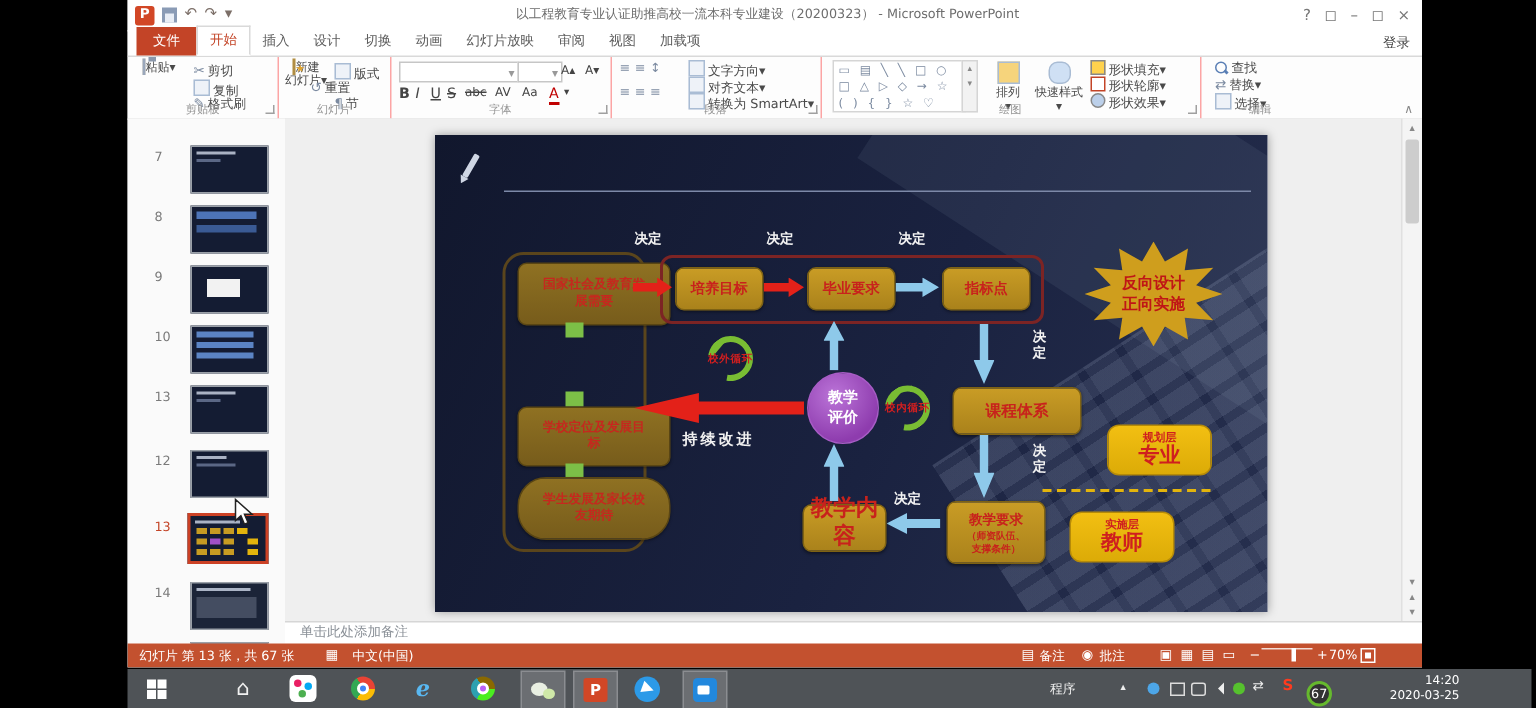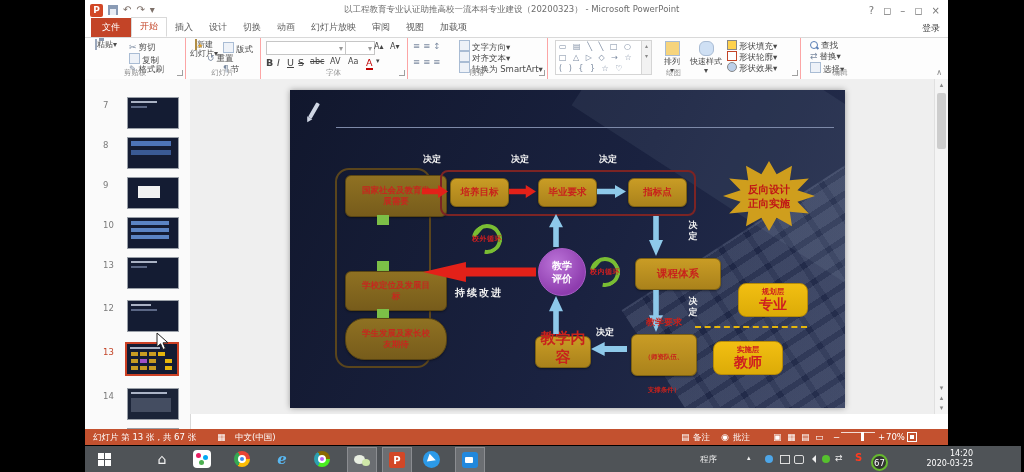--- a/index.html
+++ b/index.html
@@ -420,21 +420,21 @@
               <span>指标点</span>
             </div>
 
           <div class="ar d blue" style="left:359px;top:126px;width:14px;height:40px;"></div>
           <span class="vdecide" style="left:398px;top:130px;">决定</span>
           <div class="gbox" style="left:345px;top:168px;width:84px;height:30px;font-size:10.5px;">
               <span>课程体系</span>
             </div>
           <div class="ar d blue" style="left:359px;top:200px;width:14px;height:42px;"></div>
           <span class="vdecide" style="left:398px;top:206px;">决定</span>
-          <div class="gbox" style="left:341px;top:244px;width:64px;height:40px;font-size:9px;gap:24px;">
+          <div class="gbox" style="left:341px;top:244px;width:64px;height:40px;font-size:9px;">
             <span>教学要求</span>
             <span class="subtxt">（师资队伍、</span>
             <span class="subtxt">支撑条件）</span>
           </div>
           <span class="decide" style="left:306px;top:236px;">决定</span>
           <div class="ar l blue" style="left:301px;top:252px;width:36px;height:14px;"></div>
           <div class="gbox" style="left:245px;top:246px;width:54px;height:30px;font-size:15px;justify-content:flex-end;">
               <span>教学内容</span>
             </div>
           <div class="ar u blue" style="left:259px;top:206px;width:14px;height:38px;"></div>
@@ -477,20 +477,21 @@
 
       <div class="vscroll">
         <div style="padding-top:2px;">▴</div>
         <div class="vthumb"></div>
         <div style="position:absolute;bottom:22px;left:0;right:0;">▾</div>
         <div style="position:absolute;bottom:12px;left:0;right:0;">▴</div>
         <div style="position:absolute;bottom:2px;left:0;right:0;">▾</div>
       </div>
     </div>
 
+    <div class="notesbar">单击此处添加备注</div>
 
     <div class="statusbar">
       <span style="left:8px;">幻灯片 第 13 张，共 67 张</span>
       <span style="left:132px;" class="vico">▦</span>
       <span style="left:150px;">中文(中国)</span>
       <span style="left:596px;" class="vico">▤</span>
       <span style="left:608px;">备注</span>
       <span style="left:636px;" class="vico">◉</span>
       <span style="left:648px;">批注</span>
       <span style="left:688px;" class="vico">▣</span>

